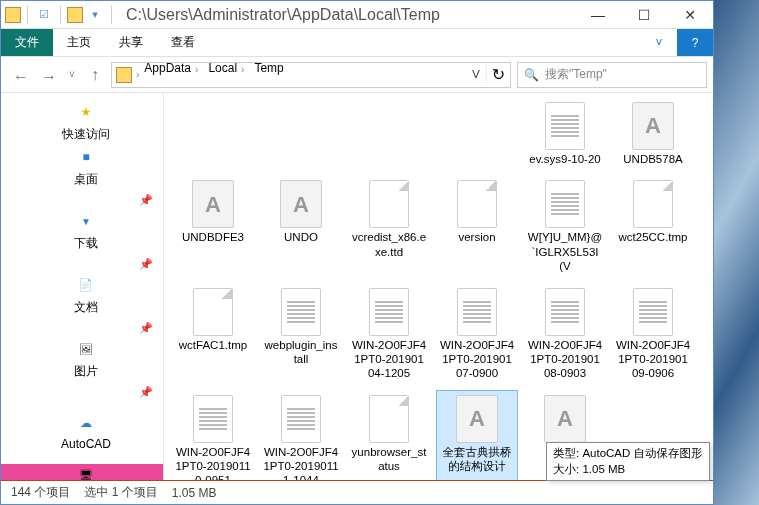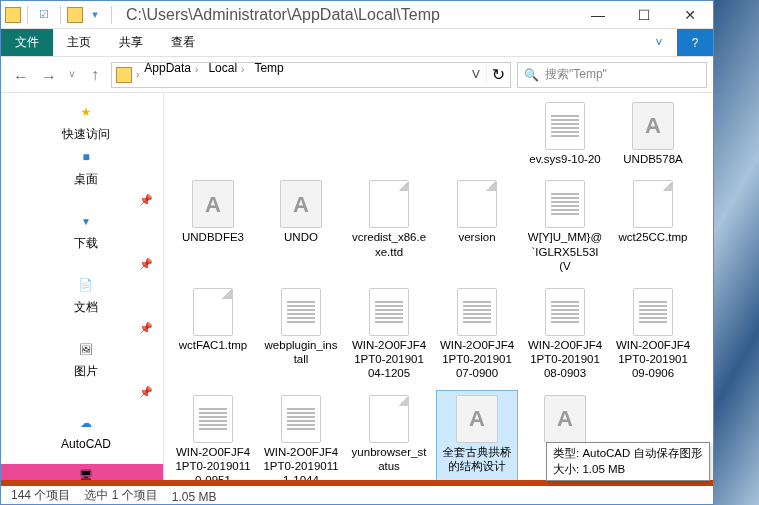--- a/index.html
+++ b/index.html
@@ -59,21 +59,21 @@
 .cell.sel { background:#cde8ff; border:1px solid #7cb7e8; }
 .thumb { width:48px; height:48px; display:flex; align-items:center; justify-content:center; margin-bottom:2px; position:relative; }
 .thumb-blank { width:40px; height:48px; background:#fff; border:1px solid #ccc; border-radius:2px; position:relative; }
 .thumb-blank::after { content:""; position:absolute; top:0; right:0; width:10px; height:10px; background:linear-gradient(135deg,#fff 50%, #ccc 50%); }
 .thumb-text { width:40px; height:48px; background:#fff; border:1px solid #ccc; border-radius:2px; display:flex; flex-direction:column; justify-content:center; gap:2px; padding:6px 5px; }
 .thumb-text span { height:2px; background:#bbb; }
 .thumb-acad { width:42px; height:48px; background:#f3f3f3; border:1px solid #ccc; border-radius:2px; display:flex; align-items:center; justify-content:center; font-weight:700; color:#9a9a9a; font-size:22px; font-family:Arial; }
 .label { max-height:56px; overflow:hidden; }
 
 
-.status { height:24px; border-top:6px solid #c2410c; display:flex; align-items:flex-end; font-size:12px; color:#444; padding:0 10px; gap:14px; }
+.status { height:24px; border-top:1px solid #c2410c; display:flex; align-items:center; font-size:12px; color:#444; padding:0 10px; gap:14px; }
 
 
 .tooltip { position:absolute; left:546px; top:442px; background:#fff; border:1px solid #8a8a8a; font-size:11.5px; padding:3px 6px; line-height:1.35; box-shadow:2px 2px 4px rgba(0,0,0,.15); white-space:nowrap; z-index:10; }
 
 
 .deco { position:absolute; left:714px; top:0; width:45px; height:505px; background:linear-gradient(120deg,#2c5686,#afc9e0 40%,#2c5686 70%,#afc9e0); opacity:.9; }
 </style>
 </head>
 <body>
 

